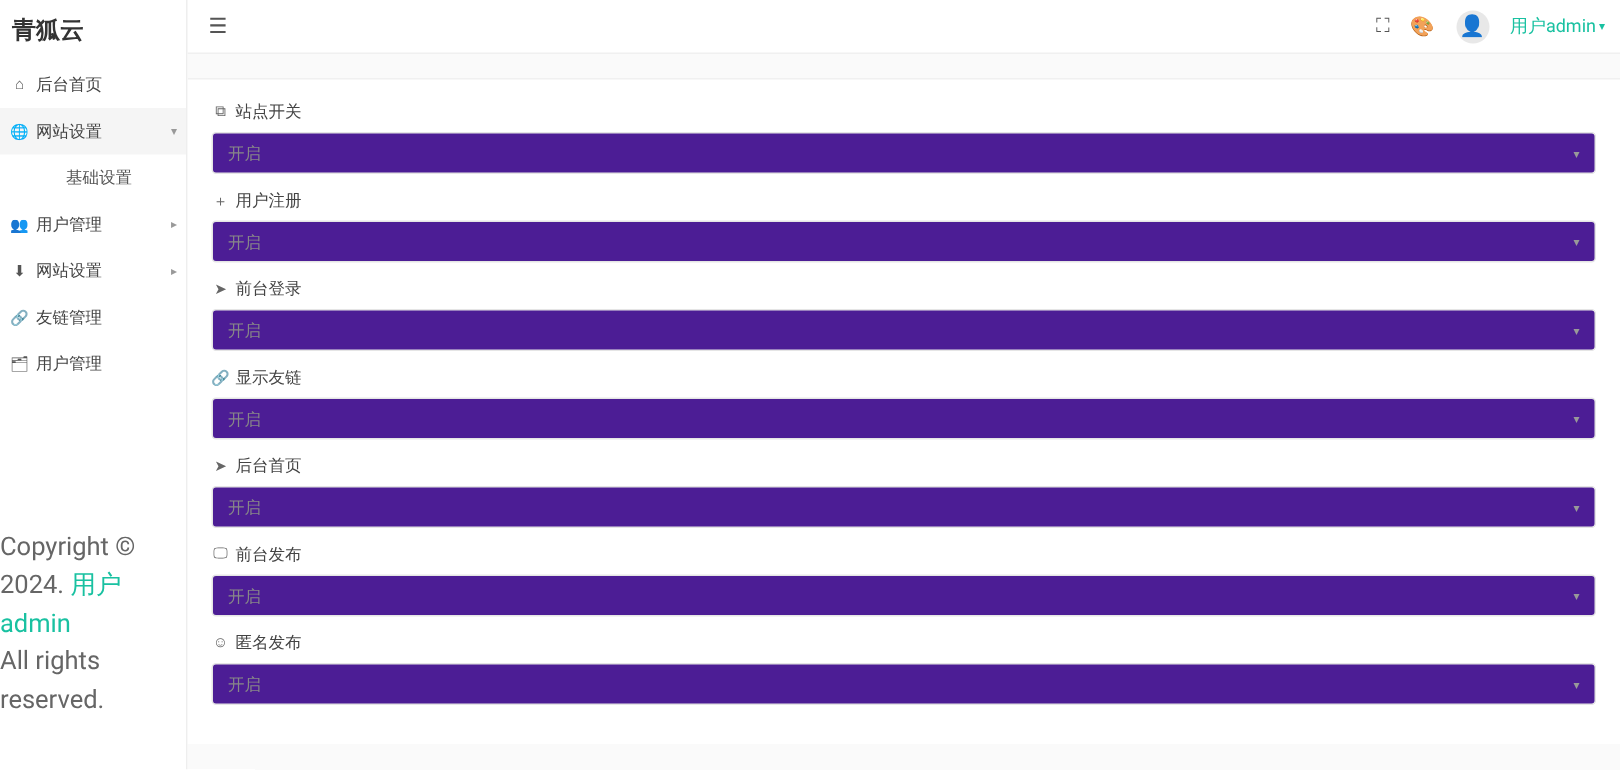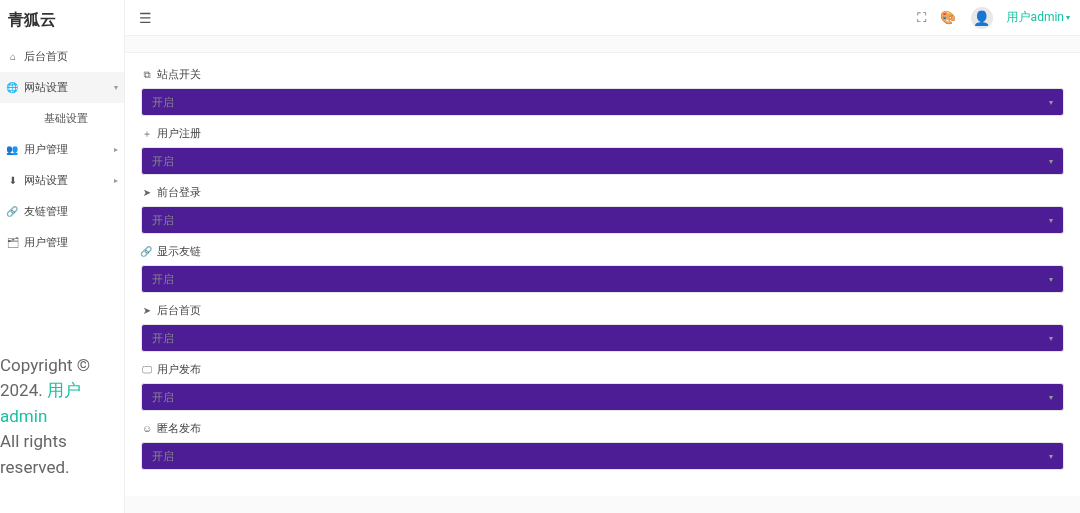--- a/index.html
+++ b/index.html
@@ -148,21 +148,21 @@
           </div>
           <div class="select">
             <span>开启</span>
             <span class="caret">▾</span>
           </div>
         </div>
 
         <div class="field">
           <div class="field-label">
             <span class="fi">🖵</span>
-            <span>用户发布</span>
+            <span>前台发布</span>
           </div>
           <div class="select">
             <span>开启</span>
             <span class="caret">▾</span>
           </div>
         </div>
 
         <div class="field">
           <div class="field-label">
             <span class="fi">☺</span>

